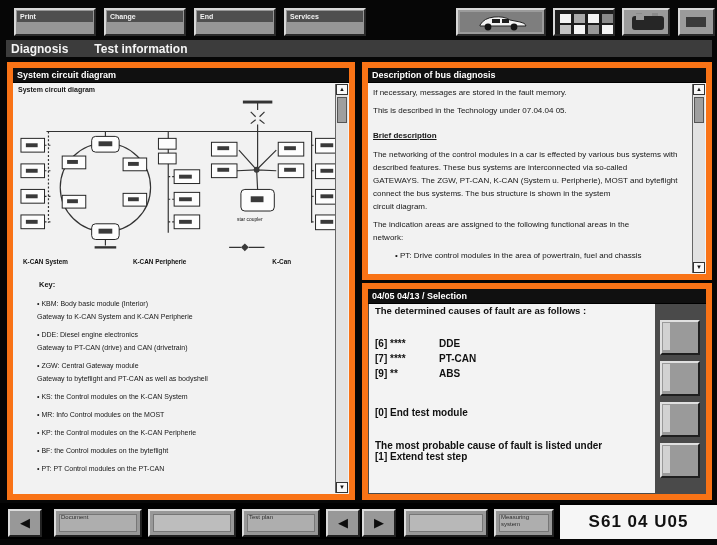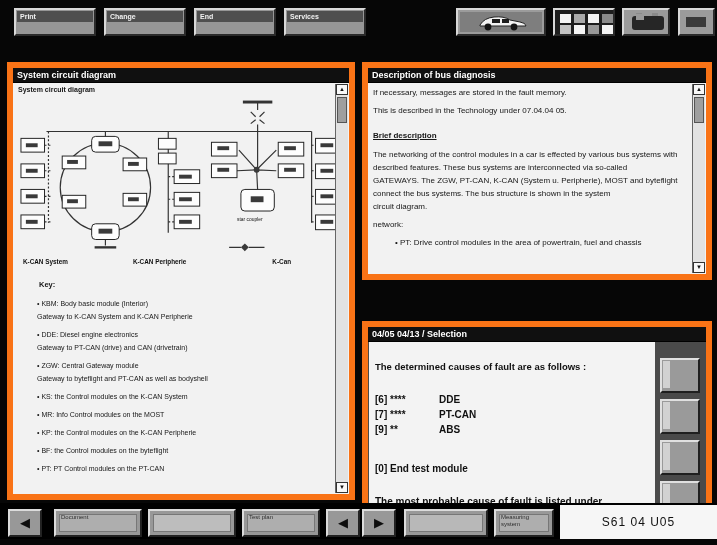--- a/index.html
+++ b/index.html
@@ -50,23 +50,23 @@
   .key-gap{height:5px;}
 
   
   #rtPanel{left:362px;top:62px;width:350px;height:218px;}
   .rt-body{position:absolute;left:5px;top:18px;width:322px;color:#161616;font-size:8px;line-height:13px;}
   .rt-h{font-weight:bold;text-decoration:underline;margin:12px 0 6px 0;}
   .rt-gap{height:5px;}
   .rt-bullet{margin-left:22px;margin-top:5px;}
 
   
-  #rbPanel{left:362px;top:283px;width:350px;height:217px;background:#4a4a4a;margin-top:38px;}
+  #rbPanel{left:362px;top:283px;width:350px;height:217px;background:#4a4a4a;}
   .rb-content{position:absolute;left:1px;top:15px;bottom:1px;width:296px;background:#f3f3f3;
-              border-right:2px solid #000;box-sizing:border-box;padding:19px 6px;color:#101010;}
+              border-right:2px solid #000;box-sizing:border-box;padding:1px 6px;color:#101010;}
   .rb-intro{font-size:9.5px;font-weight:bold;}
   .cause-row{display:flex;font-size:10px;font-weight:bold;line-height:15px;}
   .cause-row .code{width:64px;}
   .rb-line{font-size:10px;font-weight:bold;}
   .rb-keys{position:absolute;right:1px;top:15px;bottom:1px;width:50px;background:#4a4a4a;}
   .fkey{position:absolute;left:5px;width:40px;height:35px;background:#9a9a9a;
         border-top:2px solid #e0e0e0;border-left:2px solid #e0e0e0;
         border-right:2px solid #1f1f1f;border-bottom:2px solid #1f1f1f;box-sizing:border-box;}
   .fkey .tab{position:absolute;left:1px;top:1px;width:7px;height:27px;background:#d2d2d2;}
 
@@ -74,21 +74,21 @@
   .bbar{position:absolute;left:0;top:503px;width:717px;height:36px;background:#000;}
   .bbtn{position:absolute;top:6px;height:28px;background:#989898;
         border-top:2px solid #dcdcdc;border-left:2px solid #dcdcdc;
         border-right:2px solid #222;border-bottom:2px solid #222;box-sizing:border-box;}
   .bbtn .inner{position:absolute;left:3px;right:3px;top:3px;bottom:3px;background:#aeaeae;
                border:1px solid #777;box-sizing:border-box;}
   .bbtn .lbl{position:absolute;left:5px;top:3px;font-size:6px;color:#2d2d2d;line-height:7px;width:70px;}
   .arrowbtn{text-align:center;font-size:13px;line-height:24px;color:#0d0d0d;}
   .docarea{position:absolute;left:560px;top:2px;width:157px;height:34px;background:#f6f6f6;
            display:flex;align-items:center;justify-content:center;}
-  .docarea span{font-size:12px;color:#111;letter-spacing:1px;font-weight:normal;}
+  .docarea span{font-size:17px;color:#111;letter-spacing:1px;font-weight:bold;}
 </style>
 </head>
 <body>
 
 <div class="screen">
 
   <div class="tbtn" style="left:14px;">
     <div class="strip">
         <span>Print</span>
       </div>
@@ -132,20 +132,24 @@
   <div class="icon-tile" style="left:622px;width:48px;">
     <div class="batt-stud" style="left:12px;"></div>
     <div class="batt-stud" style="left:28px;"></div>
     <div class="batt-body"></div>
     <div class="batt-core"></div>
   </div>
   <div class="icon-tile" style="left:678px;width:37px;">
     <div style="position:absolute;left:6px;top:7px;width:20px;height:10px;background:#3a3a3a;"></div>
   </div>
 
+  <div class="titlebar">
+    <span class="t1">Diagnosis</span>
+    <span class="t2">Test information</span>
+  </div>
 
   <div class="panel" id="leftPanel">
     <div class="phead">System circuit diagram</div>
     <div class="lp-caption fuzz">System circuit diagram</div>
 
     <svg class="lp-svg" width="326" height="175" viewBox="0 0 332 176">
       <g stroke="#333" fill="none" stroke-width="1.2">
         <path d="M28 33 H298"></path>
         <path d="M30 33 V126" stroke-dasharray="2 2"></path>
         <path d="M26 47 h6 M26 73 h6 M26 99 h6 M26 125 h6" stroke-dasharray="2 2"></path>
@@ -259,20 +263,21 @@
       <div>If necessary, messages are stored in the fault memory.</div>
       <div class="rt-gap"></div>
       <div>This is described in the Technology under 07.04.04 05.</div>
       <div class="rt-h">Brief description</div>
       <div>The networking of the control modules in a car is effected by various bus systems with</div>
       <div>described features. These bus systems are interconnected via so-called</div>
       <div>GATEWAYS. The ZGW, PT-CAN, K-CAN (System u. Peripherie), MOST and byteflight</div>
       <div>connect the bus systems. The bus structure is shown in the system</div>
       <div>circuit diagram.</div>
       <div class="rt-gap"></div>
+      <div>The indication areas are assigned to the following functional areas in the</div>
       <div>network:</div>
       <div class="rt-bullet">• PT: Drive control modules in the area of powertrain, fuel and chassis</div>
     </div>
     <div class="vscroll">
       <div class="sb-btn sb-up">▲</div>
       <div class="sb-thumb"></div>
       <div class="sb-btn sb-dn">▼</div>
     </div>
   </div>
 

